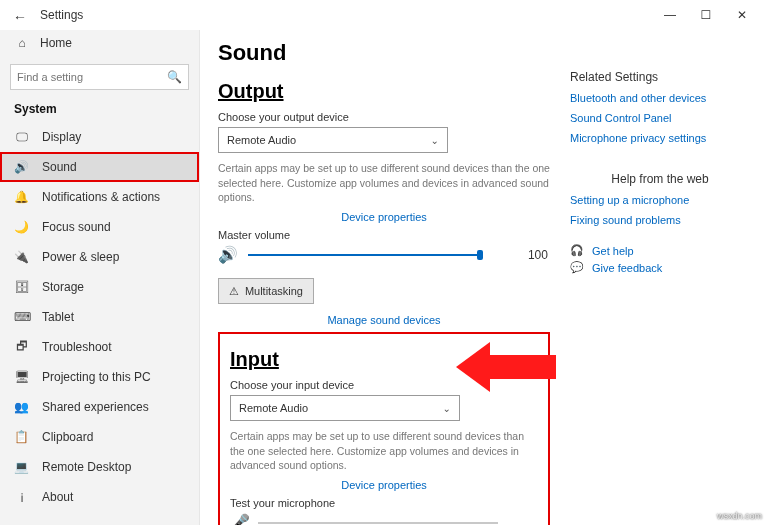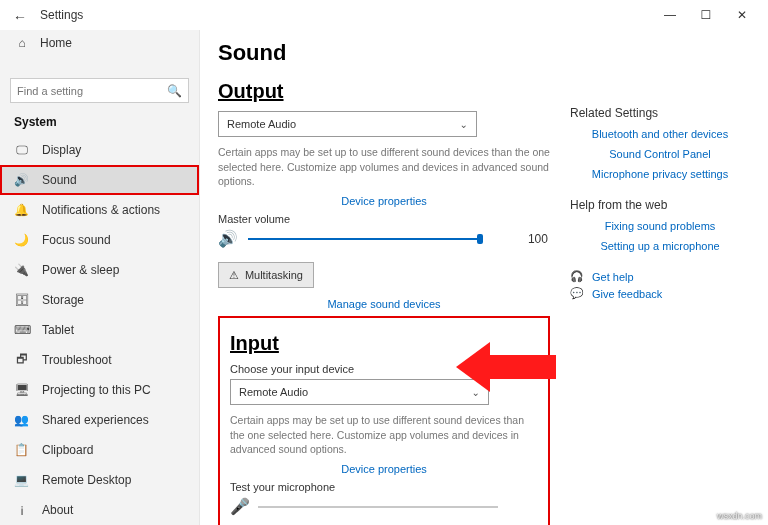--- a/index.html
+++ b/index.html
@@ -11,60 +11,60 @@
   .titlebar .title { margin-left: 8px; }
   .titlebar .spacer { flex: 1; }
   .titlebar .wc { width: 36px; text-align: center; font-size: 12px; color: #333; }
 
   
   .app { display: flex; height: calc(100% - 30px); }
 
   
   .sidebar { width: 200px; background: #f3f3f3; border-right: 1px solid #e6e6e6; display: flex; flex-direction: column; }
   .sidebar .home { display: flex; align-items: center; gap: 10px; padding: 6px 14px; font-size: 12px; color: #333; }
-  .sidebar .search { margin: 22px 10px 8px; display: flex; align-items: center; border: 1px solid #ccc; background: #fff; height: 26px; padding: 0 6px; }
+  .sidebar .search { margin: 8px 10px 8px; display: flex; align-items: center; border: 1px solid #ccc; background: #fff; height: 26px; padding: 0 6px; }
   .sidebar .search input { flex: 1; border: none; outline: none; font-size: 11px; color: #666; background: transparent; }
   .sidebar .search .mag { color: #666; font-size: 12px; }
   .sidebar .heading { padding: 4px 14px 6px; font-size: 12px; font-weight: 600; color: #111; }
   .sidebar .items { display: flex; flex-direction: column; }
   .sidebar .item { display: flex; align-items: center; gap: 12px; height: 30px; padding: 0 14px; font-size: 12px; color: #333; cursor: default; }
   .sidebar .item.selected { background: #dcdcdc; outline: 2px solid #e30000; outline-offset: -2px; }
   .sidebar .icon { width: 16px; text-align: center; font-size: 12px; color: #444; }
 
   
   .main { flex: 1; display: flex; padding: 10px 18px 0 18px; overflow: hidden; }
   .content { flex: 1; padding-right: 20px; }
   .right { width: 180px; padding-top: 30px; font-size: 11px; }
 
   .content h1 { font-size: 22px; font-weight: 600; margin-bottom: 14px; }
   .content h2 { font-size: 20px; font-weight: 600; margin: 6px 0 8px; text-decoration: underline; }
   .label { font-size: 11px; color: #333; margin-bottom: 4px; }
-  .select { width: 259px; height: 26px; border: 1px solid #999; background: #fff; display: flex; align-items: center; justify-content: space-between; padding: 0 8px; font-size: 11px; color: #333; }
+  .select { width: 230px; height: 26px; border: 1px solid #999; background: #fff; display: flex; align-items: center; justify-content: space-between; padding: 0 8px; font-size: 11px; color: #333; }
   .select .chev { font-size: 10px; color: #555; }
   .help { font-size: 10.5px; color: #777; line-height: 1.4; margin: 8px 0 4px; max-width: 360px; }
   .link { font-size: 11px; color: #0067c0; margin: 6px 0; cursor: default; text-align: center; }
 
   .vol-row { display: flex; align-items: center; gap: 10px; margin: 4px 0 10px; }
   .slider { position: relative; width: 230px; height: 14px; }
   .slider .track { position: absolute; top: 6px; left: 0; right: 0; height: 2px; background: #c8c8c8; }
   .slider .fill  { position: absolute; top: 6px; left: 0; width: 100%; height: 2px; background: #0067c0; }
   .slider .thumb { position: absolute; top: 2px; right: -5px; width: 6px; height: 10px; background: #0067c0; border-radius: 2px; }
   .vol-val { font-size: 12px; color: #333; margin-left: 40px; }
 
   .btn { display: inline-flex; align-items: center; gap: 6px; height: 26px; border: 1px solid #aaa; background: #eaeaea; padding: 0 10px; font-size: 11px; color: #333; margin: 4px 0; }
 
   .sec-box { border: 2px solid #e30000; padding: 8px 10px 8px; margin-top: 6px; max-width: 380px; }
 
   .mic-row { display: flex; align-items: center; gap: 8px; margin: 2px 0 6px; }
   .mic-row .bar { width: 240px; height: 2px; background: #c8c8c8; }
 
   
-  .right h3 { font-size: 12px; font-weight: 400; color: #333; margin-bottom: 8px; margin-top: 36px; }
-  .right .rlink { color: #0067c0; margin: 0 0 8px 0; font-size: 11px; display:block;text-align:center; }
-  .right .rhead2 { margin-top: 18px; }
+  .right h3 { font-size: 12px; font-weight: 400; color: #333; margin-bottom: 8px; }
+  .right .rlink { color: #0067c0; margin: 0 0 8px 0; font-size: 11px; display:block; }
+  .right .rhead2 { margin-top: 28px; text-align: center; }
   .right .iconrow { display: flex; align-items: center; gap: 8px; margin: 4px 0; color: #0067c0; }
   .right .iconrow .ic { color: #555; width: 14px; text-align: center; }
 
   
   .arrow { position: absolute; top: 342px; left: 456px; width: 100px; height: 50px; pointer-events: none; }
   .arrow .shaft { position: absolute; top: 13px; left: 32px; width: 68px; height: 24px; background: #ff1a1a; }
   .arrow .head { position: absolute; top: 0; left: 0; width: 0; height: 0; border-top: 25px solid transparent; border-bottom: 25px solid transparent; border-right: 34px solid #ff1a1a; }
 
   .watermark { position: absolute; right: 6px; bottom: 4px; font-size: 9px; color: #ffffffcc; text-shadow: 0 0 2px #000; }
 </style>
@@ -147,20 +147,21 @@
         </div>
     </div>
   </div>
 
   <div class="main">
     <div class="content">
       <h1>Sound</h1>
 
       
       <h2>Output</h2>
+      <div class="label">Choose your output device</div>
       <div class="select">
         <span>Remote Audio</span>
         <span class="chev">⌄</span>
       </div>
       <div class="help">Certain apps may be set up to use different sound devices than the one selected here. Customize app volumes and devices in advanced sound options.</div>
       <div class="link">Device properties</div>
       <div class="label">Master volume</div>
       <div class="vol-row">
         <span class="icon">🔊</span>
         <div class="slider">
@@ -195,22 +196,22 @@
       </div>
     </div>
 
     <div class="right">
       <h3>Related Settings</h3>
       <span class="rlink">Bluetooth and other devices</span>
       <span class="rlink">Sound Control Panel</span>
       <span class="rlink">Microphone privacy settings</span>
 
       <h3 class="rhead2">Help from the web</h3>
+      <span class="rlink">Setting up a microphone</span>
       <span class="rlink">Fixing sound problems</span>
-      <span class="rlink">Setting up a microphone</span>
 
       <div class="iconrow" style="margin-top:18px">
         <span class="ic">🎧</span>
         <span>Get help</span>
       </div>
       <div class="iconrow">
         <span class="ic">💬</span>
         <span>Give feedback</span>
       </div>
     </div>

